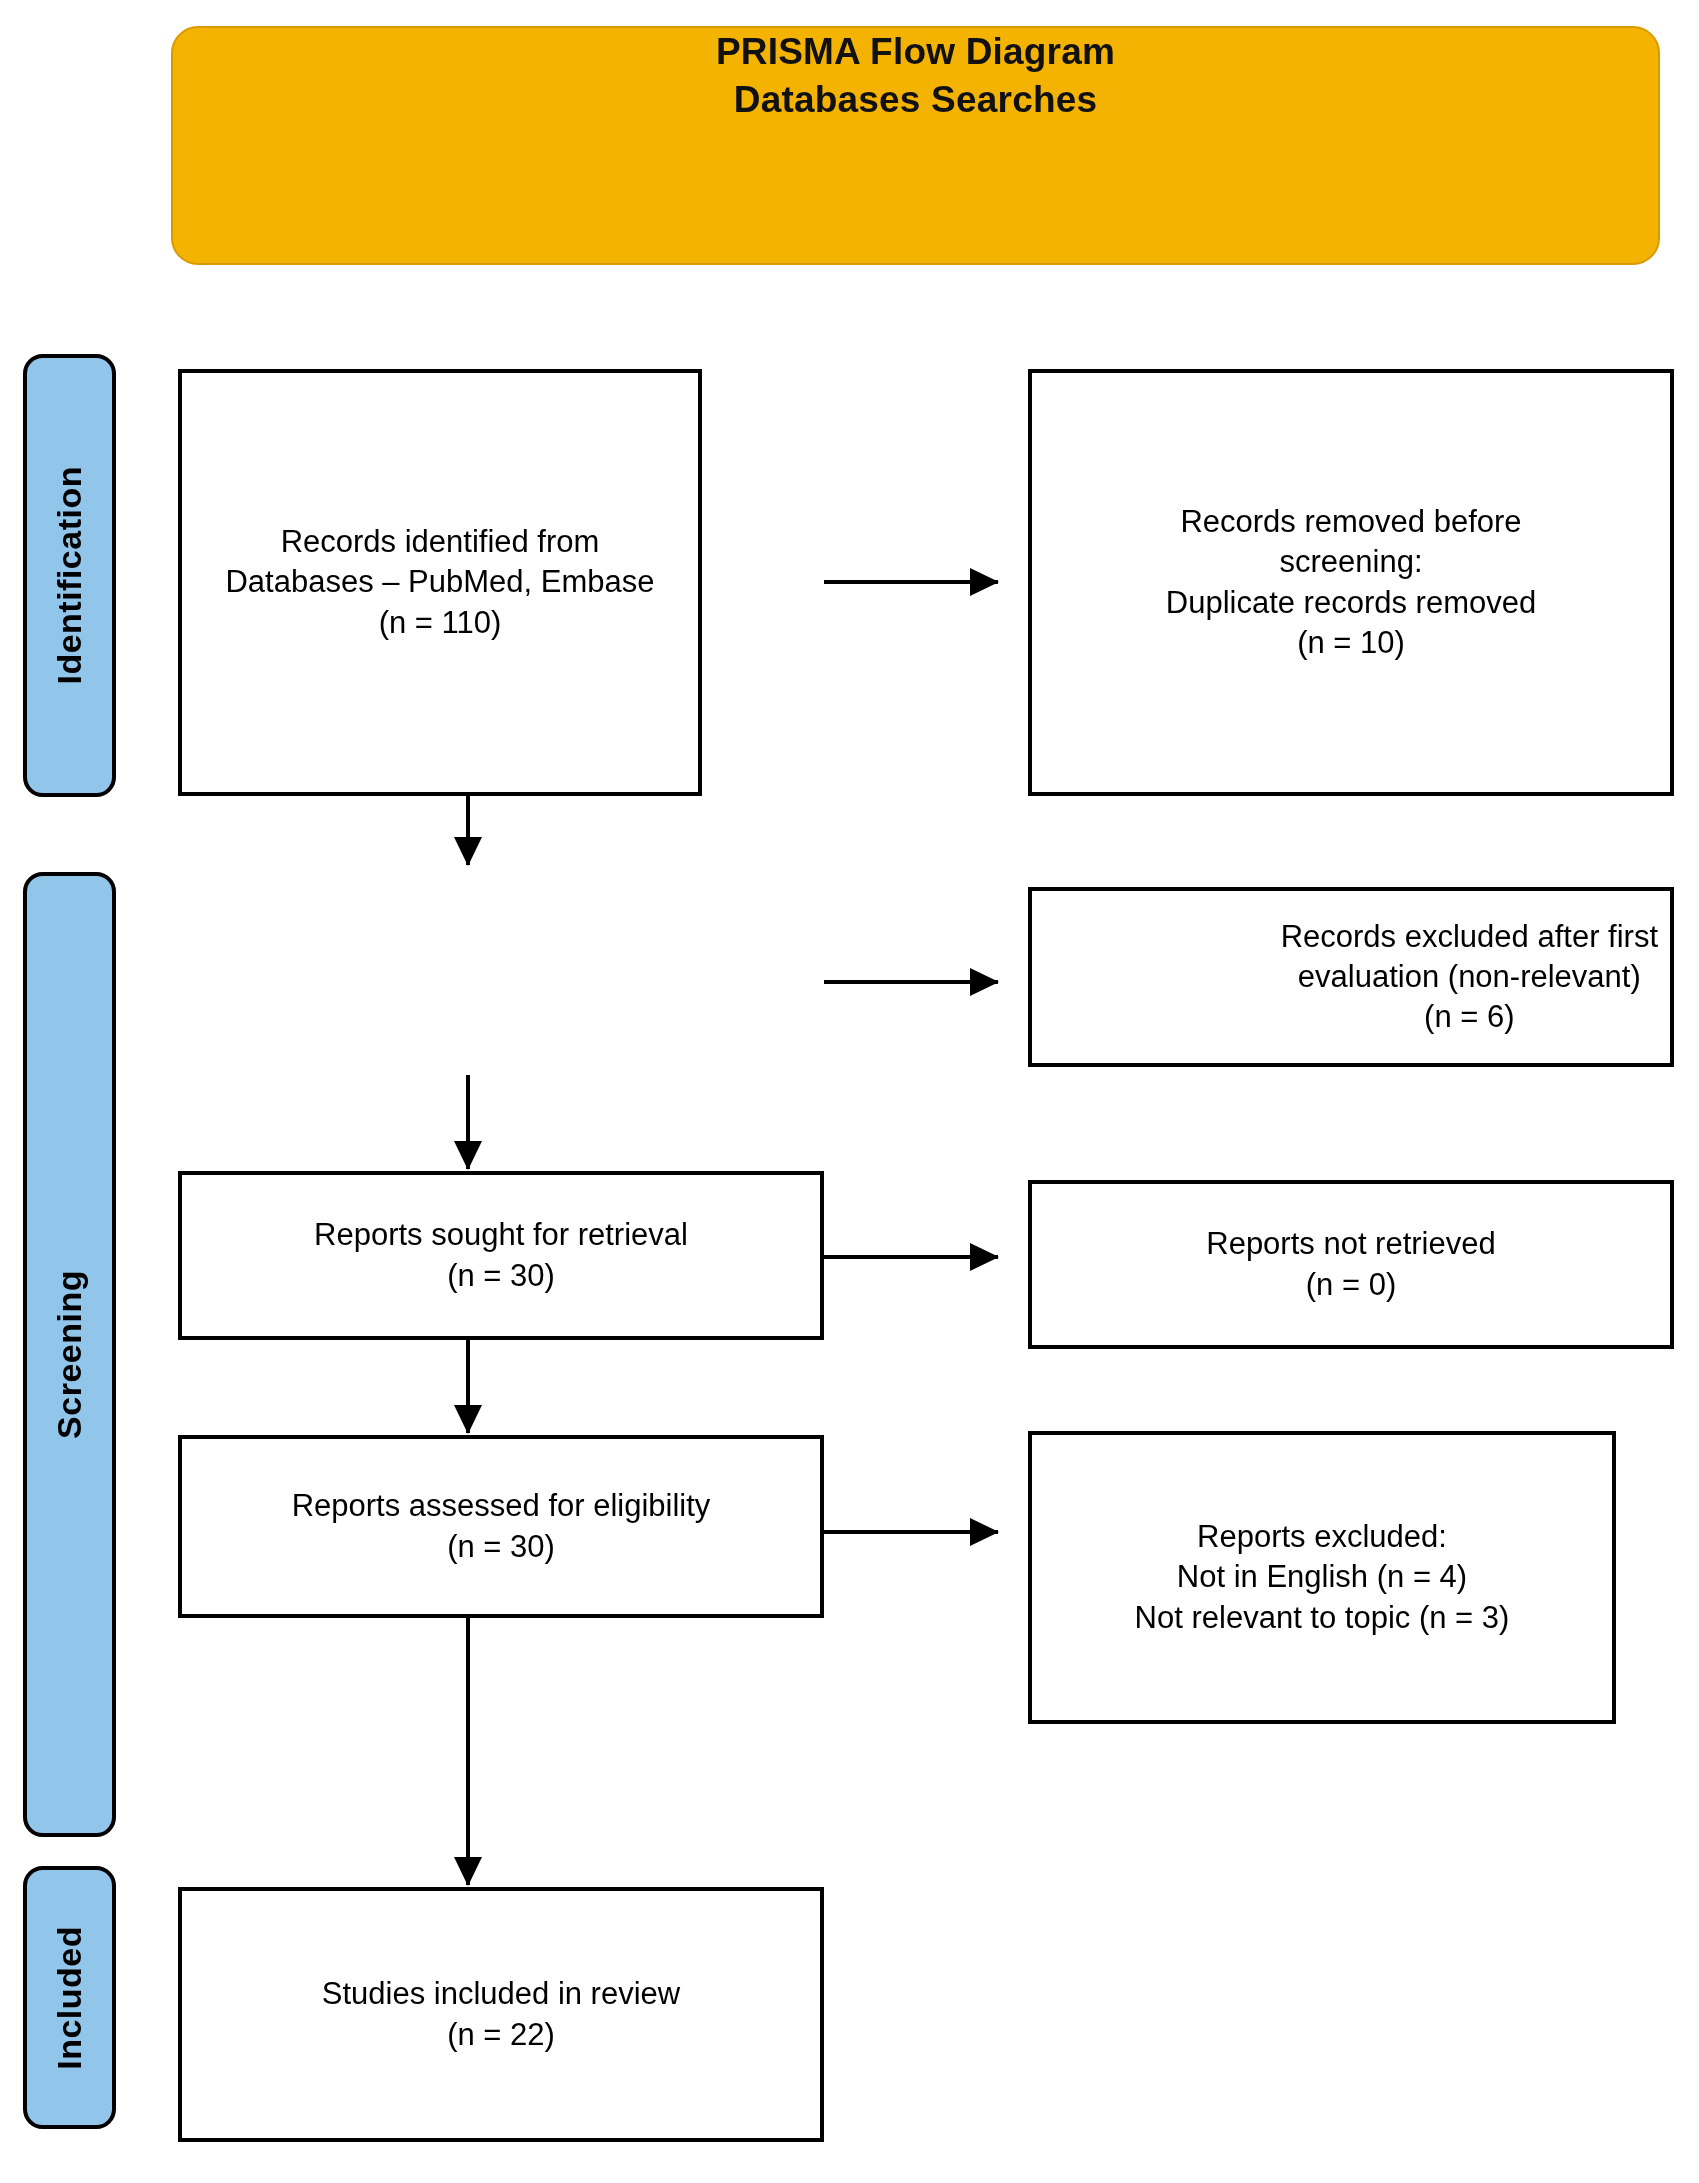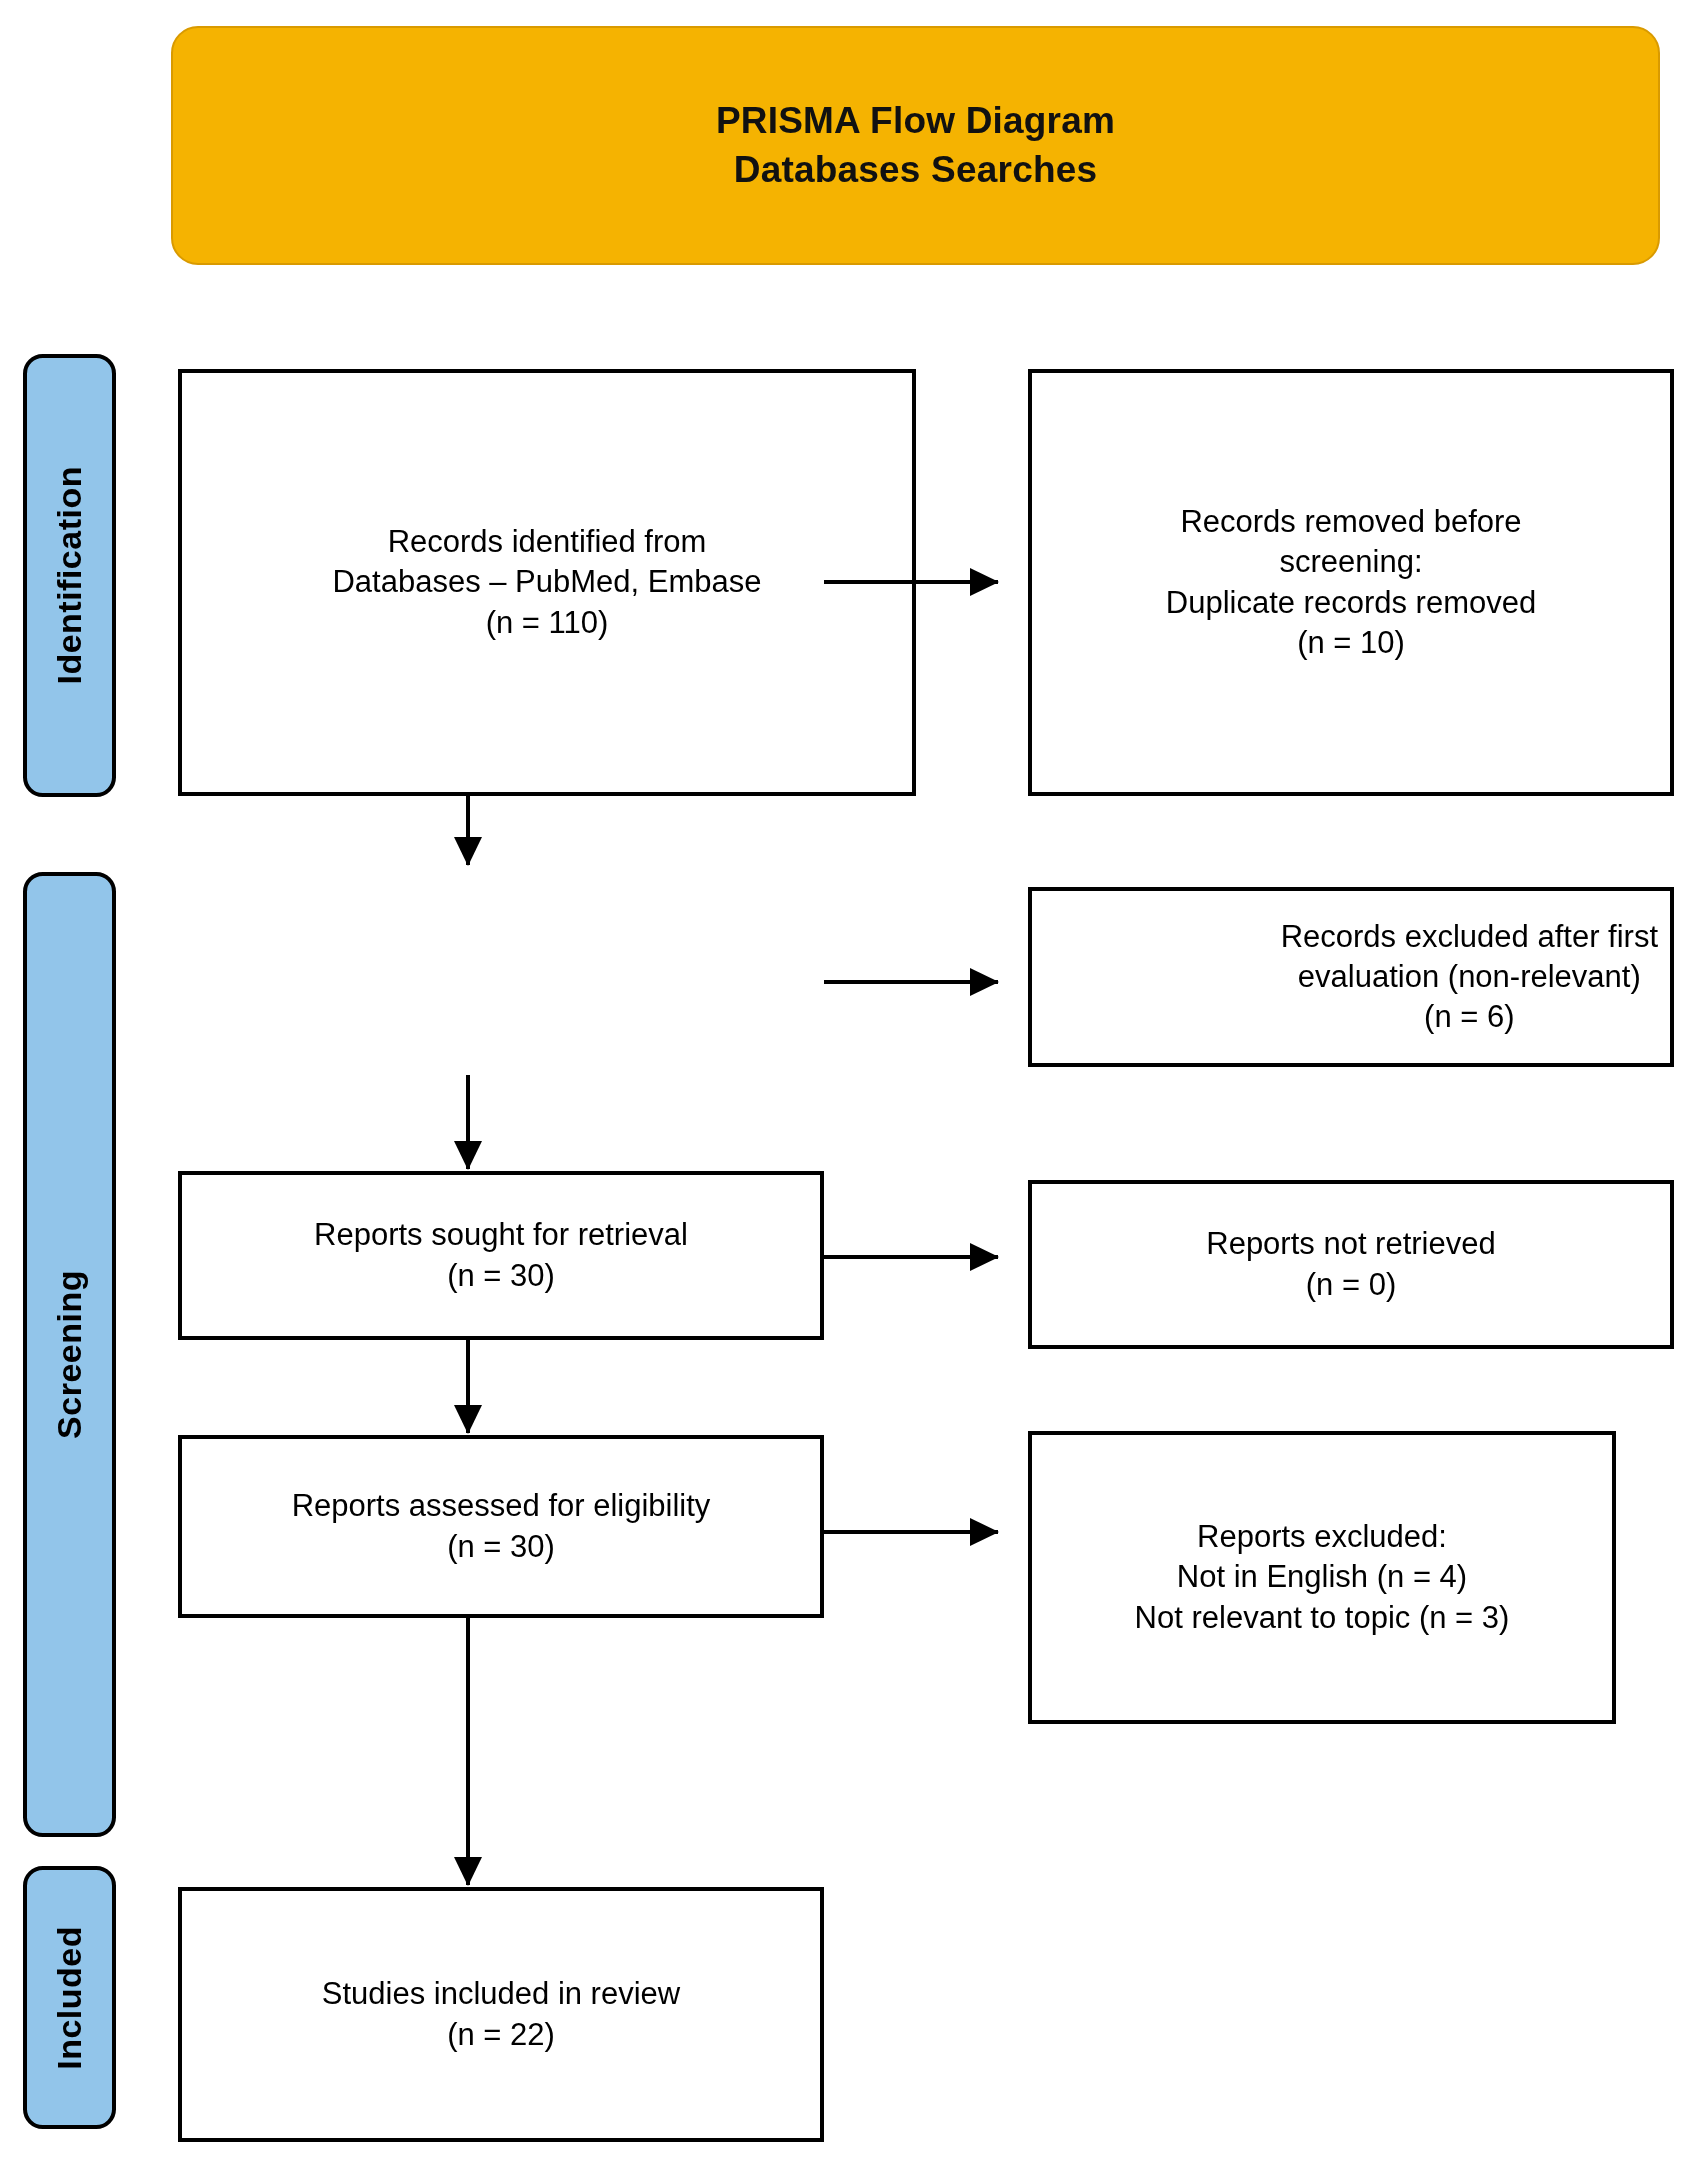--- a/index.html
+++ b/index.html
@@ -25,21 +25,21 @@
     top: 26px;
     width: 1489px;
     height: 239px;
     background: #F5B301;
     border: 2.8px solid #D99A00;
     border-radius: 27px;
     box-sizing: border-box;
     display: flex;
     flex-direction: column;
     align-items: center;
-    justify-content: center;
+    justify-content: flex-start;
   }
   .banner-line {
     color: #111111;
     font-weight: bold;
     font-size: 37px;
     line-height: 1.30;
     letter-spacing: 0.2px;
     text-align: center;
     white-space: nowrap;
   }
@@ -136,21 +136,21 @@
   </div>
 
   <div class="stage-tab" style="left:22.5px; top:872px; width:93px; height:965px;">
     <span>Screening</span>
   </div>
 
   <div class="stage-tab" style="left:22.5px; top:1866px; width:93px; height:263px;">
     <span>Included</span>
   </div>
 
-  <div class="flow-box" style="left:178px; top:369px; width:738px; height:427px;">
+  <div class="flow-box" style="left:178px; top:369px; width:524px; height:427px;">
     <p>
       <span>Records identified from</span><br>
       <span>Databases – PubMed, Embase</span><br>
       <span>(n = 110)</span>
     </p>
   </div>
 
   <div class="flow-box" style="left:1028px; top:369px; width:646px; height:427px;">
     <p>
       <span>Records removed </span><span class="ital">before</span><br>

